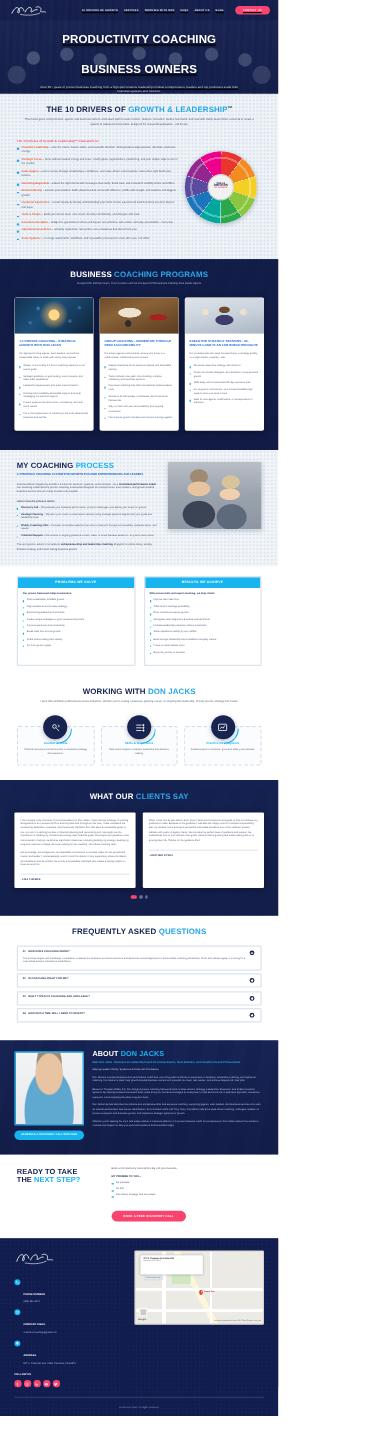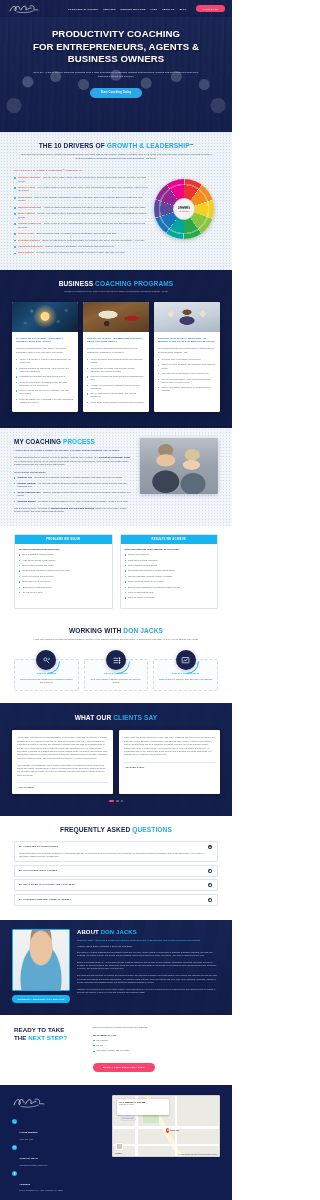--- a/index.html
+++ b/index.html
@@ -9,25 +9,26 @@
     background: #fff;
     width: 232px;
     overflow-x: hidden;
     -webkit-font-smoothing: antialiased;
   }
   .page { width: 232px; position: relative; }
 
   
   .hero {
     position: relative;
-    height: 132px;
+    height: 78px;
     background:
       linear-gradient(180deg, rgba(22,33,82,.88) 0%, rgba(20,30,76,.90) 45%, rgba(18,28,72,.95) 100%),
       repeating-linear-gradient(92deg, #4a5a78 0 3px, #3d4c68 3px 6px, #59688a 6px 9px, #32405c 9px 12px);
     overflow: hidden;
+    text-decoration: underline;
   }
   .hero:after{
     content:"";position:absolute;inset:0;
     background:
       radial-gradient(circle at 12% 62%, rgba(180,190,210,.30) 0 5px, transparent 6px),
       radial-gradient(circle at 24% 58%, rgba(190,200,220,.26) 0 5px, transparent 6px),
       radial-gradient(circle at 36% 64%, rgba(175,185,205,.28) 0 5px, transparent 6px),
       radial-gradient(circle at 50% 57%, rgba(195,205,225,.25) 0 5px, transparent 6px),
       radial-gradient(circle at 63% 63%, rgba(180,190,212,.27) 0 5px, transparent 6px),
       radial-gradient(circle at 76% 58%, rgba(188,198,218,.25) 0 5px, transparent 6px),
@@ -541,21 +542,21 @@
         <span class="nav-link">WORKING WITH DON</span>
         <span class="nav-link">FAQS</span>
         <span class="nav-link">ABOUT US</span>
         <span class="nav-link">BLOG</span>
         <button class="nav-cta">CONTACT US</button>
       </div>
     </nav>
     <div class="hero-body">
       <h1 class="hero-title">
         <span>PRODUCTIVITY COACHING</span><br>
-        <span>FOR ENTREPRENEURS, AGENTS &amp;</span><br>
+        <br>
         <span>BUSINESS OWNERS</span>
       </h1>
       <p class="hero-sub">Over 30+ years of proven business coaching from a high-performance leadership mindset entrepreneurs, leaders and top producers scale their business systems and freedom.</p>
       <button class="hero-btn">Start Coaching Today</button>
     </div>
   </section>
 
   <section class="drivers">
     <h2 class="sec-title">
       <span>THE 10 DRIVERS OF</span>

